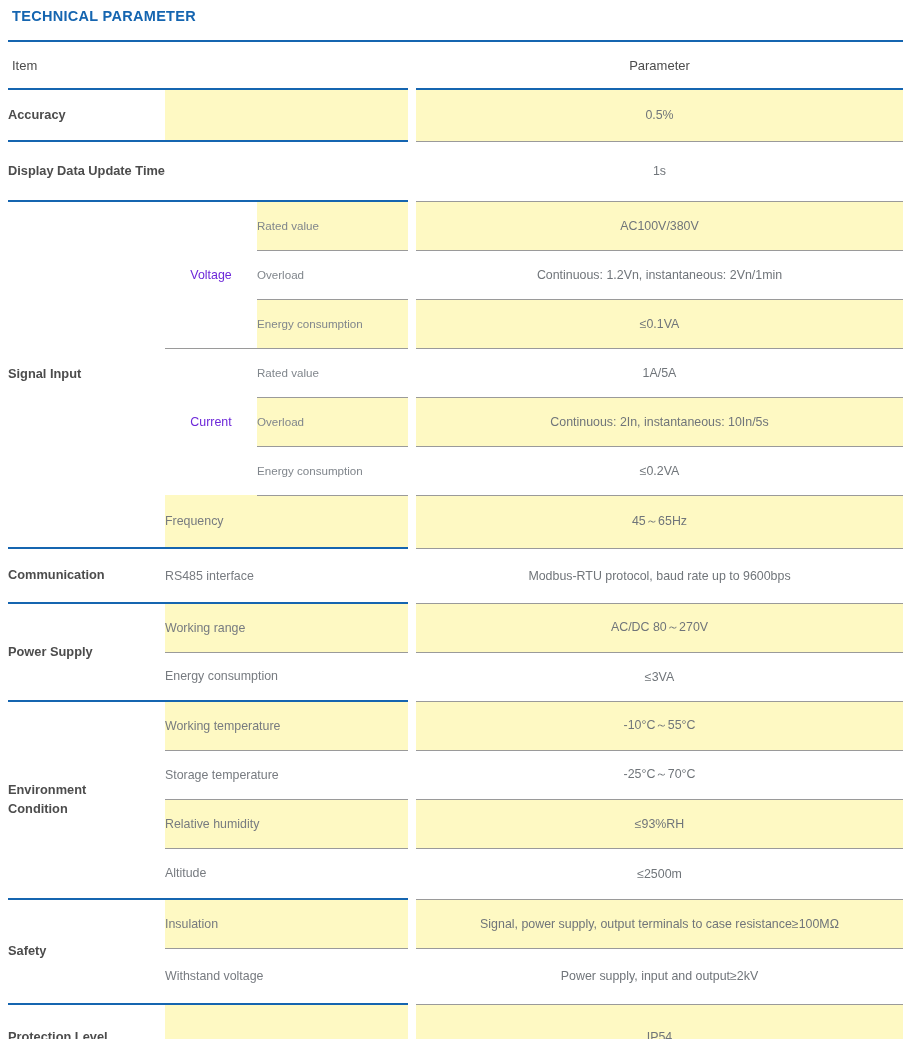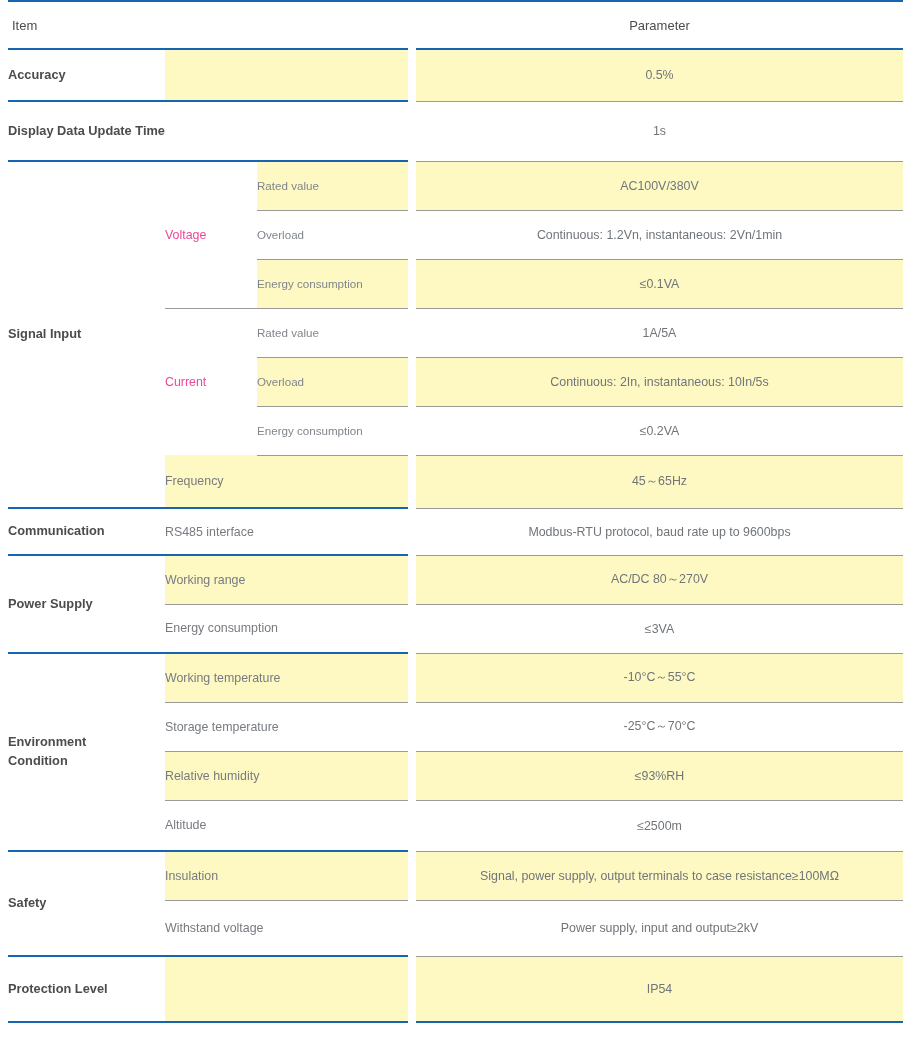--- a/index.html
+++ b/index.html
@@ -61,22 +61,22 @@
     padding-left: 4px;
     line-height: 1.45;
   }
   .lbl2 {
     font-size: 12.4px;
     color: #777b80;
     padding-left: 9px;
   }
   .lbl2c {
     font-size: 12.4px;
-    color: #ec4899;
-    text-align: left;
+    color: #6d28d9;
+    text-align: center;
     padding-right: 12px;
   }
   .lbl3 {
     font-size: 11.6px;
     color: #80868c;
     padding-left: 8px;
   }
   .val {
     font-size: 12.4px;
     color: #70757a;
@@ -103,20 +103,21 @@
     background: #1565B0;
     width: 895px;
     margin: 0 0 0 0;
   }
 </style>
 </head>
 <body>
 
 <div id="page">
 
+  <div class="title">TECHNICAL PARAMETER</div>
 
   <div class="toprule"></div>
 
   <table class="spec">
     <colgroup>
       <col class="c1">
         <col class="c2">
         <col class="c3">
         <col class="cg">
         <col class="cp">
@@ -170,21 +171,21 @@
         <tr style="height: 49px;">
           <td class="lbl3 bb-grey" style="border-bottom-color: rgb(154, 154, 154);">Energy consumption</td>
           <td class="gap"></td>
           <td class="val bb-grey">≤0.2VA</td>
         </tr>
         <tr style="height: 53px;">
           <td colspan="2" class="lbl2 sh bb-blue">Frequency</td>
           <td class="gap"></td>
           <td class="val sh bb-grey">45～65Hz</td>
         </tr>
-        <tr style="height: 47px;">
+        <tr style="height: 55px;">
           <td rowspan="1" class="lbl1 bb-blue" style="vertical-align: middle;">Communication</td>
           <td colspan="2" class="lbl2 bb-blue">RS485 interface</td>
           <td class="gap"></td>
           <td class="val bb-grey">Modbus-RTU protocol, baud rate up to 9600bps</td>
         </tr>
         <tr style="height: 49px;">
           <td rowspan="2" class="lbl1 bb-blue" style="vertical-align: middle;">Power Supply</td>
           <td colspan="2" class="lbl2 sh bb-grey">Working range</td>
           <td class="gap"></td>
           <td class="val sh bb-grey">AC/DC 80～270V</td>

